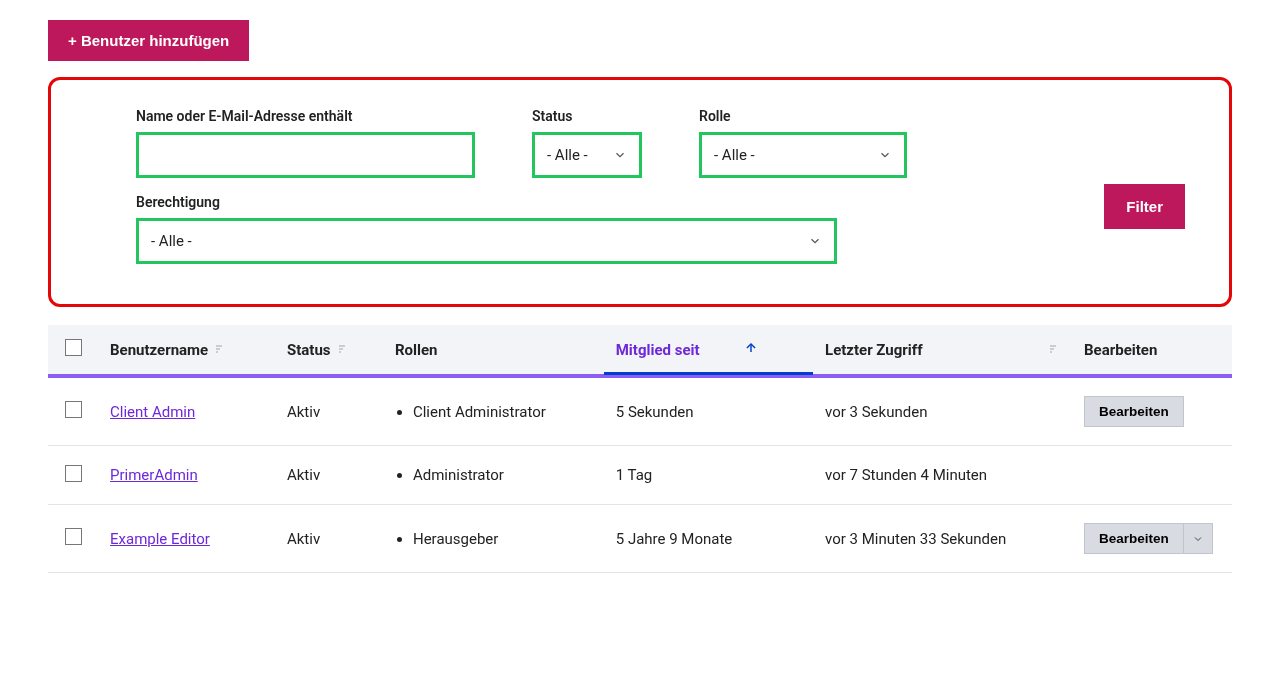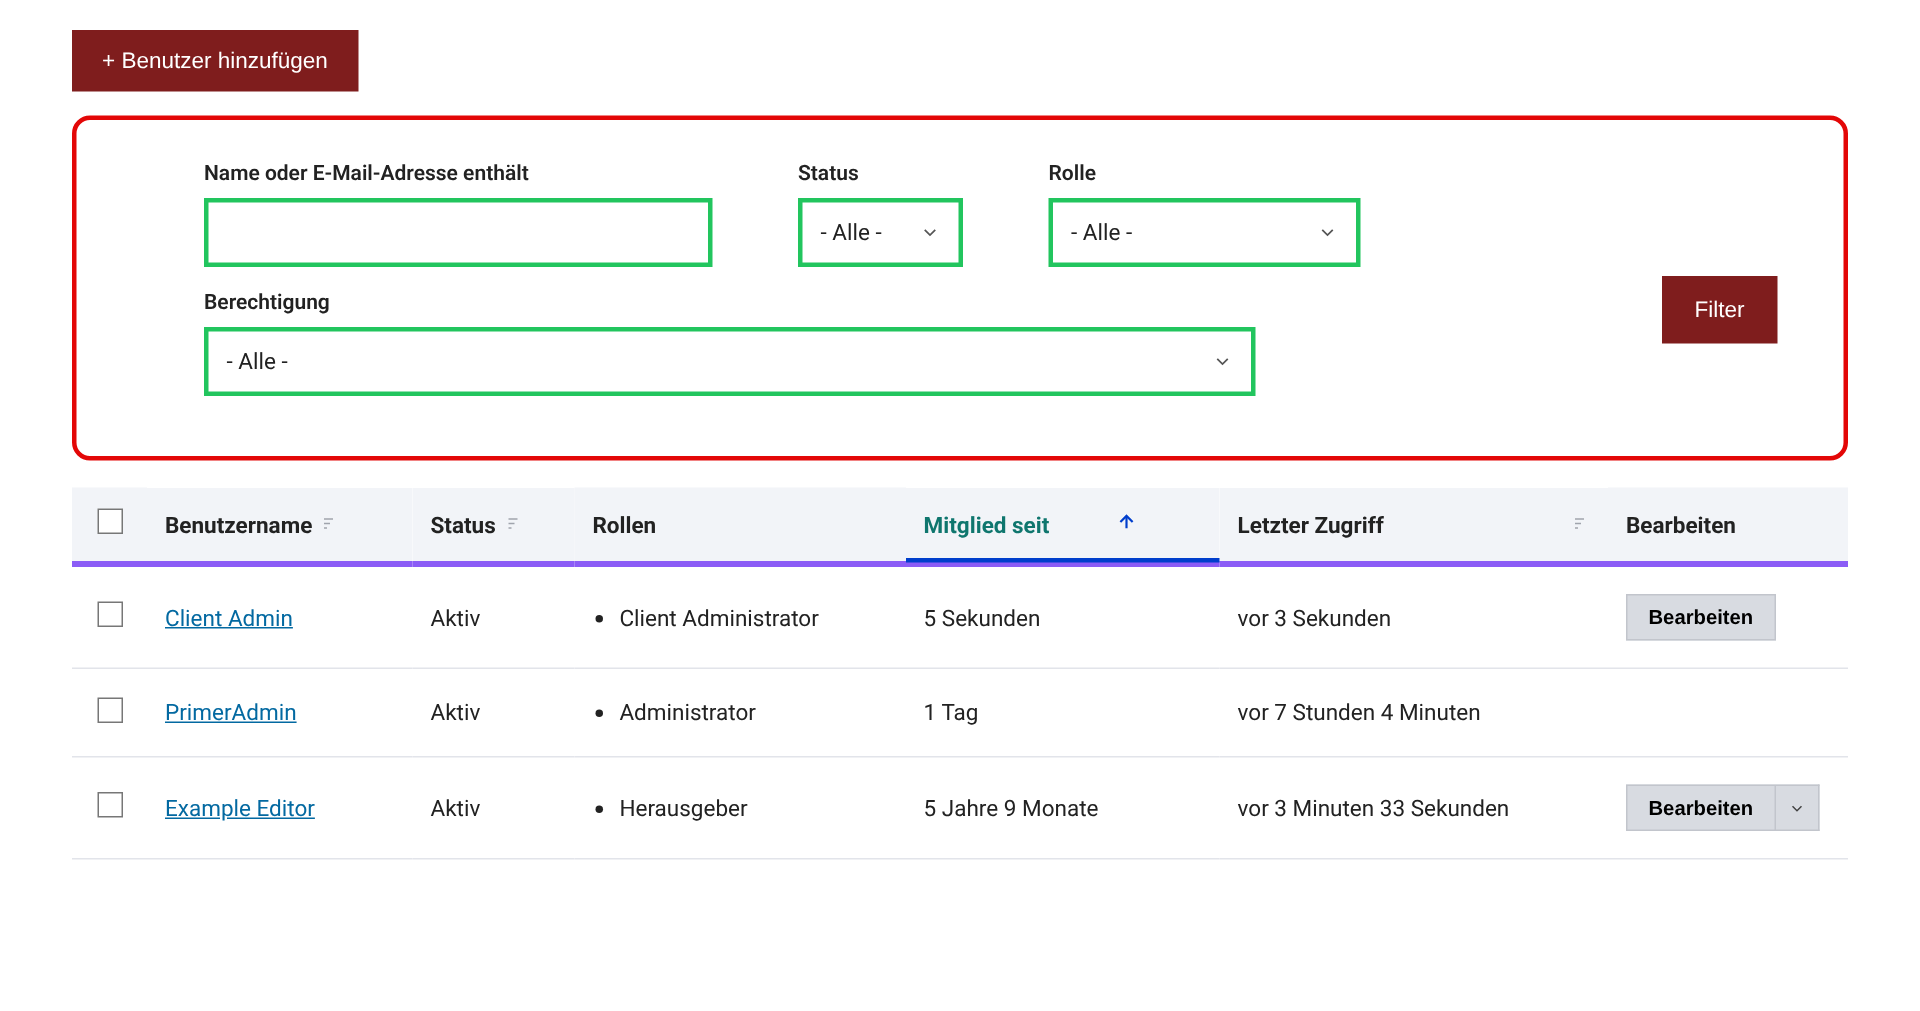--- a/index.html
+++ b/index.html
@@ -5,26 +5,26 @@
   * { box-sizing: border-box; }
   body {
     font-family: -apple-system, BlinkMacSystemFont, "Segoe UI", Roboto, sans-serif;
     margin: 0;
     padding: 20px 48px;
     background: #fff;
     color: #222;
     font-size: 14px;
   }
   .btn-primary {
-    background: #7f1d1d;
+    background: #be185d;
     color: #fff;
     border: none;
     padding: 12px 20px;
     font-size: 15px;
-    font-weight: 400;
+    font-weight: 700;
     cursor: pointer;
   }
   .filter-panel {
     border: 3px solid #e30707;
     border-radius: 12px;
     margin-top: 16px;
     padding: 28px 44px 40px 44px;
     display: flex;
     gap: 16px;
     position: relative;
@@ -76,21 +76,21 @@
   table { width: 100%; border-collapse: collapse; }
   thead tr { background: #f2f4f8; }
   th {
     text-align: left;
     font-weight: 700;
     font-size: 15px;
     padding: 14px 12px;
     border-bottom: 4px solid #8b5cf6;
   }
   th.sortable { position: relative; }
-  th.sorted { color: #0f766e; }
+  th.sorted { color: #6d28d9; }
   th.sorted .underline {
     position: absolute;
     left: 0; right: 0; bottom: -1px;
     height: 3px;
     background: #003ecc;
   }
   .th-wrap { display: inline-flex; align-items: center; gap: 6px; }
   .sort-icon { color: #a0a4ad; }
   .arrow-up { color: #003ecc; margin-left: 38px; }
   td {
@@ -100,21 +100,21 @@
     font-size: 15px;
   }
   .checkbox {
     width: 17px; height: 17px;
     border: 1.5px solid #777;
     display: inline-block;
     background: #fff;
     cursor: pointer;
   }
   a.user-link {
-    color: #0369a1;
+    color: #6d28d9;
     text-decoration: underline;
   }
   ul.roles { margin: 0; padding-left: 18px; }
   ul.roles li { margin: 2px 0; }
   .btn-edit {
     background: #d8dbe1;
     border: 1px solid #c2c5cc;
     padding: 7px 14px;
     font-weight: 600;
     font-size: 13.5px;

